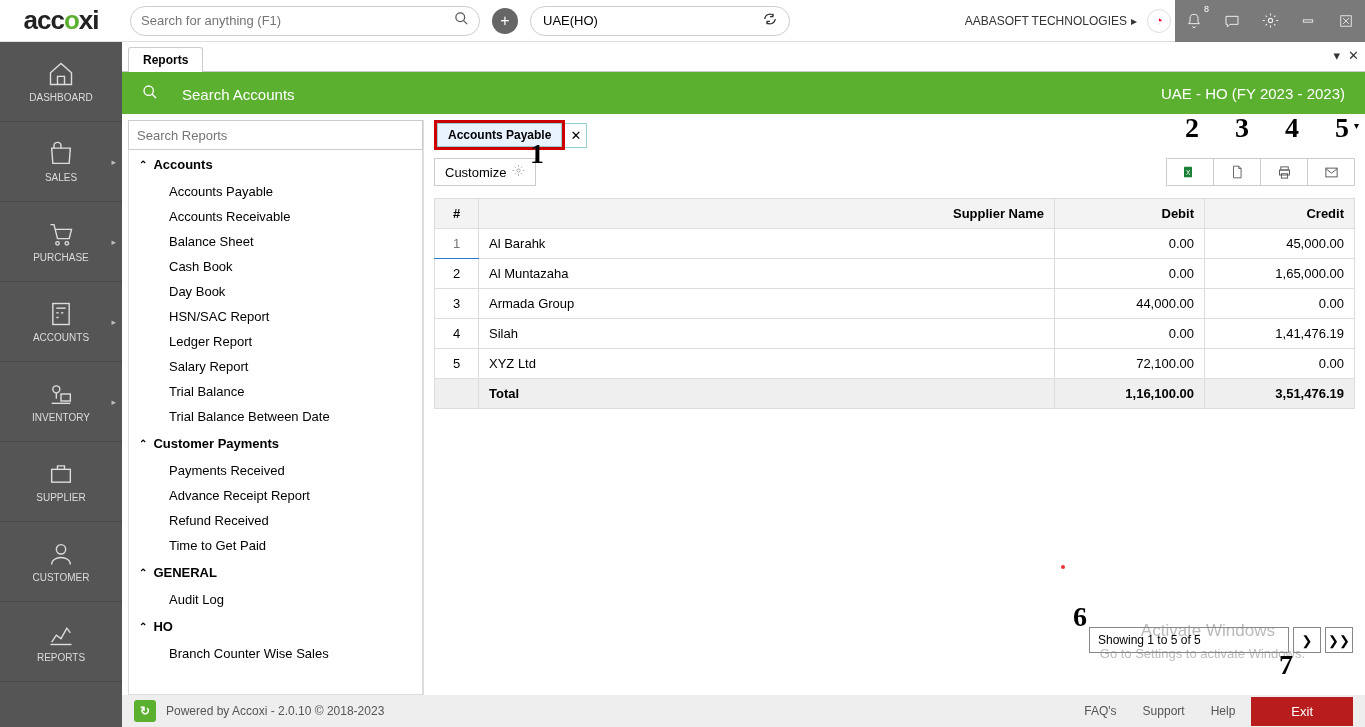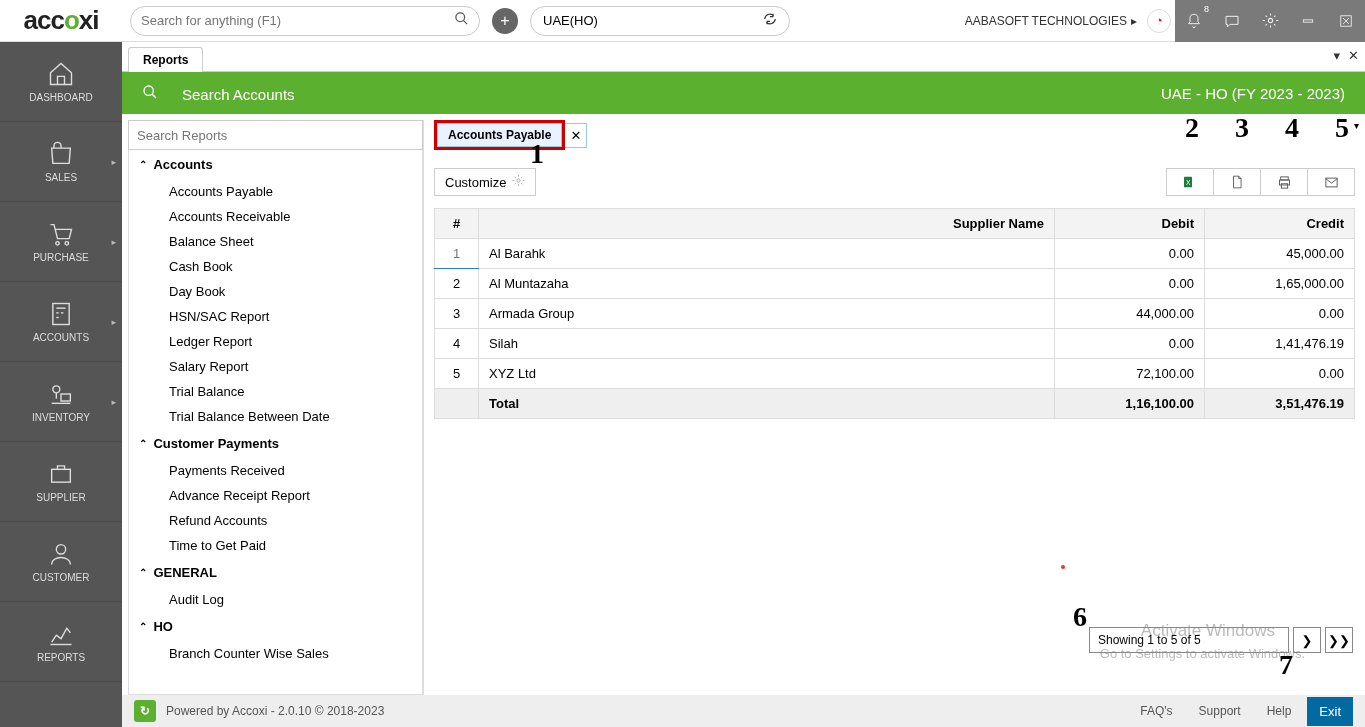--- a/index.html
+++ b/index.html
@@ -45,21 +45,21 @@
 .tree-item { padding: 5px 10px 5px 40px; cursor: pointer; }
 .tree::-webkit-scrollbar { width: 14px; }
 .tree::-webkit-scrollbar-thumb { background: #bbb; }
 
 .right-panel { flex: 1; padding: 6px 10px 0 10px; display: flex; flex-direction: column; position: relative; }
 .report-tabrow { display: flex; align-items: center; }
 .report-tab-wrap { border: 3px solid #c00; display: flex; align-items: center; }
 .report-tab { padding: 4px 10px; font-size: 12px; font-weight: 700; background: #e9f2ff; border: 1px solid #9cc; }
 .report-tab-close { width: 22px; text-align: center; font-size: 13px; border: 1px solid #9cc; border-left: none; cursor: pointer; padding: 4px 0; }
 
-.toolbar-row { display: flex; align-items: center; margin-top: 18px; }
+.toolbar-row { display: flex; align-items: center; margin-top: 8px; }
 .customize { border: 1px solid #ccc; padding: 5px 10px; font-size: 13px; display: flex; align-items: center; gap: 6px; cursor: pointer; }
 .export-btns { margin-left: auto; display: flex; }
 .export-btns .eb { width: 48px; height: 28px; border: 1px solid #ccc; display: flex; align-items: center; justify-content: center; cursor: pointer; margin-left: -1px; font-size: 14px; }
 
 .ann { position: absolute; font-family: "Times New Roman", serif; font-size: 28px; font-weight: 700; }
 
 table.data { width: 100%; border-collapse: collapse; margin-top: 12px; font-size: 13px; }
 table.data th, table.data td { border: 1px solid #ddd; padding: 7px 10px; }
 table.data th { background: #f3f3f3; text-align: right; font-weight: 700; }
 table.data th.num, table.data td.num { text-align: right; }
@@ -71,21 +71,21 @@
 .pager-text { border: 1px solid #888; width: 200px; height: 26px; display: flex; align-items: center; padding: 0 8px; font-size: 12px; }
 .pager-btn { width: 28px; height: 26px; border: 1px solid #888; display: flex; align-items: center; justify-content: center; font-size: 13px; cursor: pointer; }
 
 .watermark { position: absolute; right: 90px; bottom: 54px; color: #bbb; font-size: 17px; }
 .watermark2 { position: absolute; right: 60px; bottom: 34px; color: #bbb; font-size: 13px; }
 
 .footer { position: absolute; left: 0; right: 0; bottom: 0; height: 32px; background: #eee; display: flex; align-items: center; padding: 0 12px; font-size: 12px; color: #555; }
 .footer .flogo { width: 22px; height: 22px; background: #5cb030; border-radius: 3px; margin-right: 10px; display: flex; align-items: center; justify-content: center; color: #fff; font-weight: 700; }
 .footer .links { margin-left: auto; display: flex; gap: 14px; }
 .footer .links span { cursor: pointer; margin-left: 12px; }
-.exit-btn { background: #0369a1; color: #fff; padding: 7px 12px; margin-left: 16px; cursor: pointer; font-size: 13px; }
+.exit-btn { background: #b91c1c; color: #fff; padding: 7px 40px; margin-left: 16px; cursor: pointer; font-size: 13px; }
 
 .reddot-small { width: 4px; height: 4px; background: #e33; border-radius: 50%; position: absolute; }
 </style>
 </head>
 <body>
 
 <div class="topbar">
   <div class="logo">acc<span class="dot">o</span>xi</div>
   <div class="search-wrap">
     <input placeholder="Search for anything (F1)" style="">
@@ -248,21 +248,21 @@
           <div class="tree-item">Cash Book</div>
           <div class="tree-item">Day Book</div>
           <div class="tree-item">HSN/SAC Report</div>
           <div class="tree-item">Ledger Report</div>
           <div class="tree-item">Salary Report</div>
           <div class="tree-item">Trial Balance</div>
           <div class="tree-item">Trial Balance Between Date</div>
           <div class="tree-group"><span class="chev">⌃</span>Customer Payments</div>
           <div class="tree-item">Payments Received</div>
           <div class="tree-item">Advance Receipt Report</div>
-          <div class="tree-item">Refund Accounts</div>
+          <div class="tree-item">Refund Received</div>
           <div class="tree-item">Time to Get Paid</div>
           <div class="tree-group"><span class="chev">⌃</span>GENERAL</div>
           <div class="tree-item">Audit Log</div>
           <div class="tree-group"><span class="chev">⌃</span>HO</div>
           <div class="tree-item">Branch Counter Wise Sales</div>
         </div>
     </div>
 
     <div class="right-panel">
       <div class="report-tabrow">

